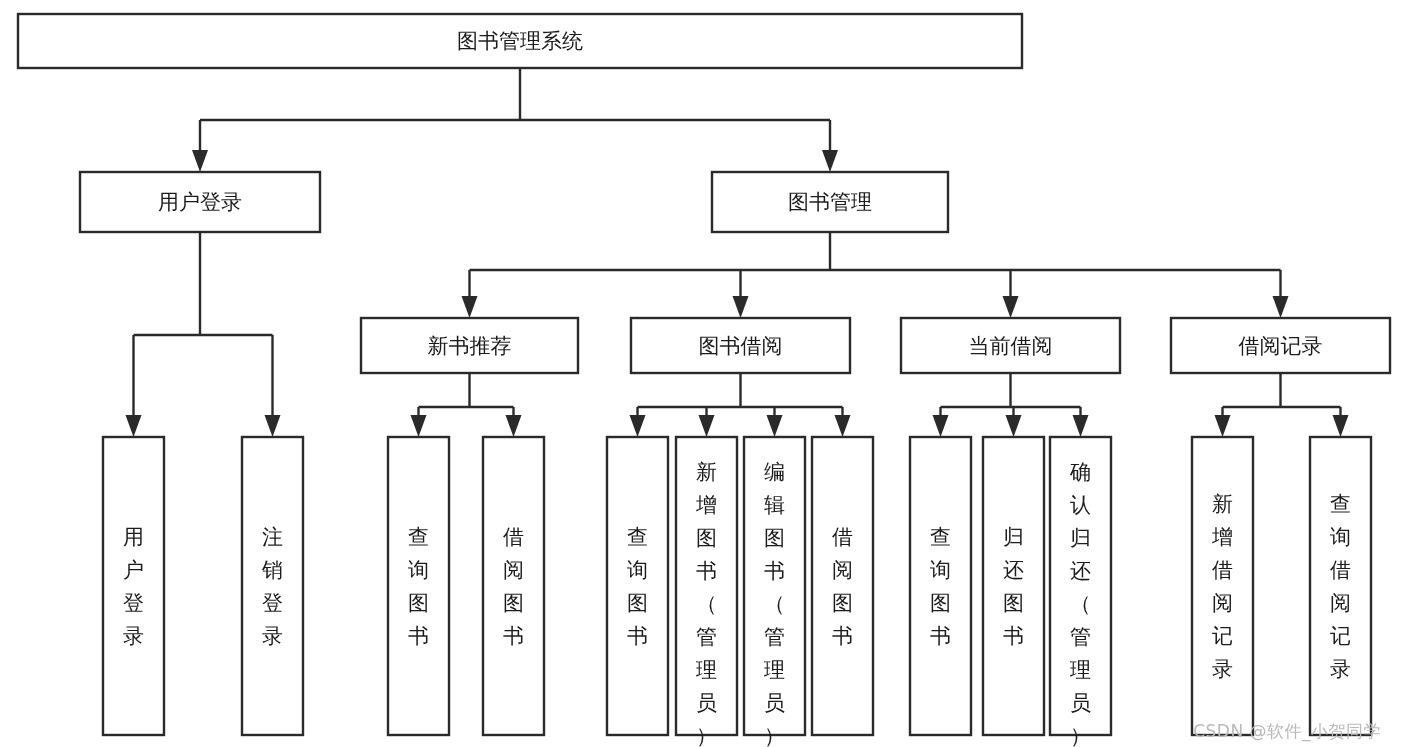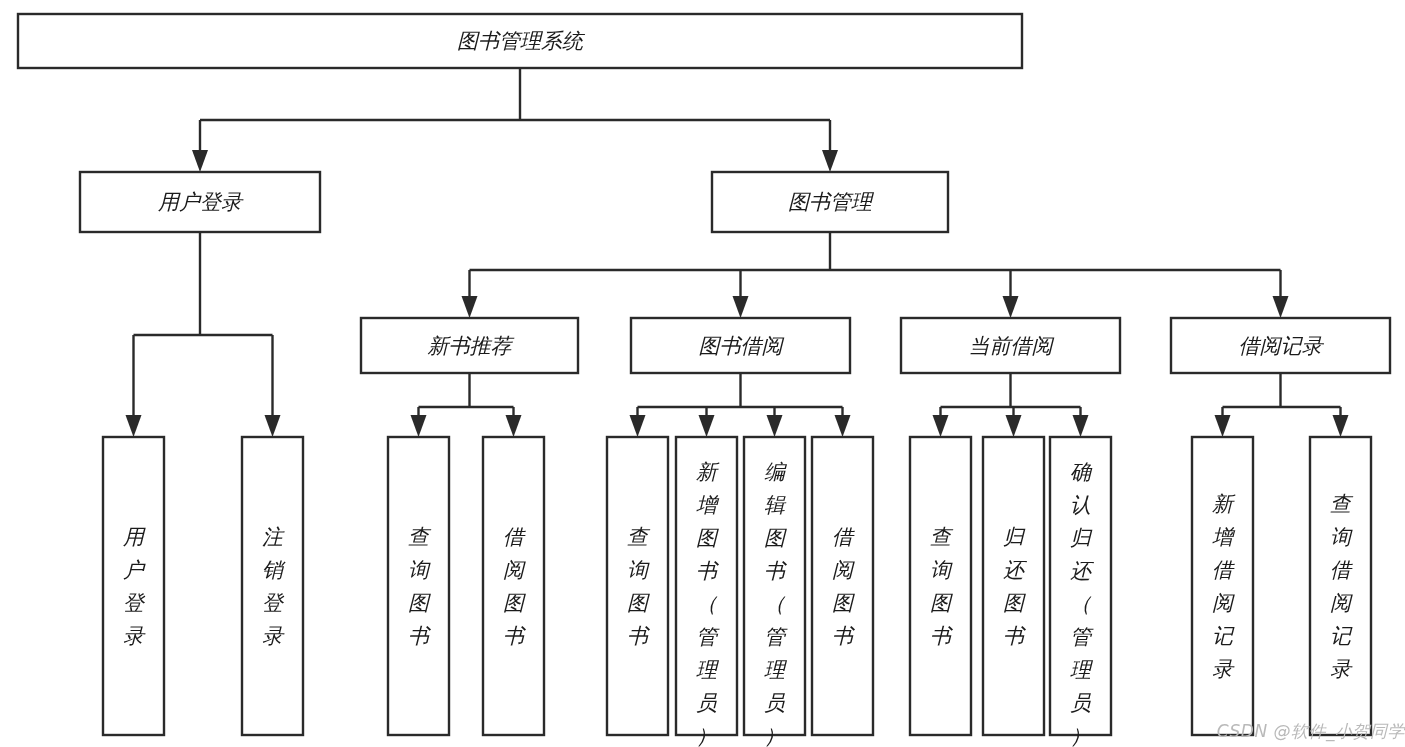--- a/index.html
+++ b/index.html
@@ -12,21 +12,20 @@
     height: 747px;
     font-family: "DejaVu Sans", "Liberation Sans", sans-serif;
     overflow: hidden;
     position: relative;
   }
   #diagram-root {
     position: relative;
     width: 1405px;
     height: 747px;
     background: #ffffff;
-    font-style: italic;
   }
   svg#tree-canvas {
     position: absolute;
     left: 0;
     top: 0;
     width: 1405px;
     height: 747px;
     display: block;
   }
   .node-box {
@@ -52,21 +51,21 @@
     dominant-baseline: middle;
   }
   .node-label-v {
     font-family: "DejaVu Sans", "Liberation Sans", sans-serif;
     font-size: 21px;
     fill: #1b1b1b;
     text-anchor: middle;
   }
   .watermark-text {
     position: absolute;
-    right: 0;
+    right: 24px;
     bottom: 4px;
     font-family: "DejaVu Sans", "Liberation Sans", sans-serif;
     font-size: 17px;
     color: #b9b9b9;
     white-space: nowrap;
     letter-spacing: 0.5px;
     user-select: none;
   }
 </style>
 </head>

